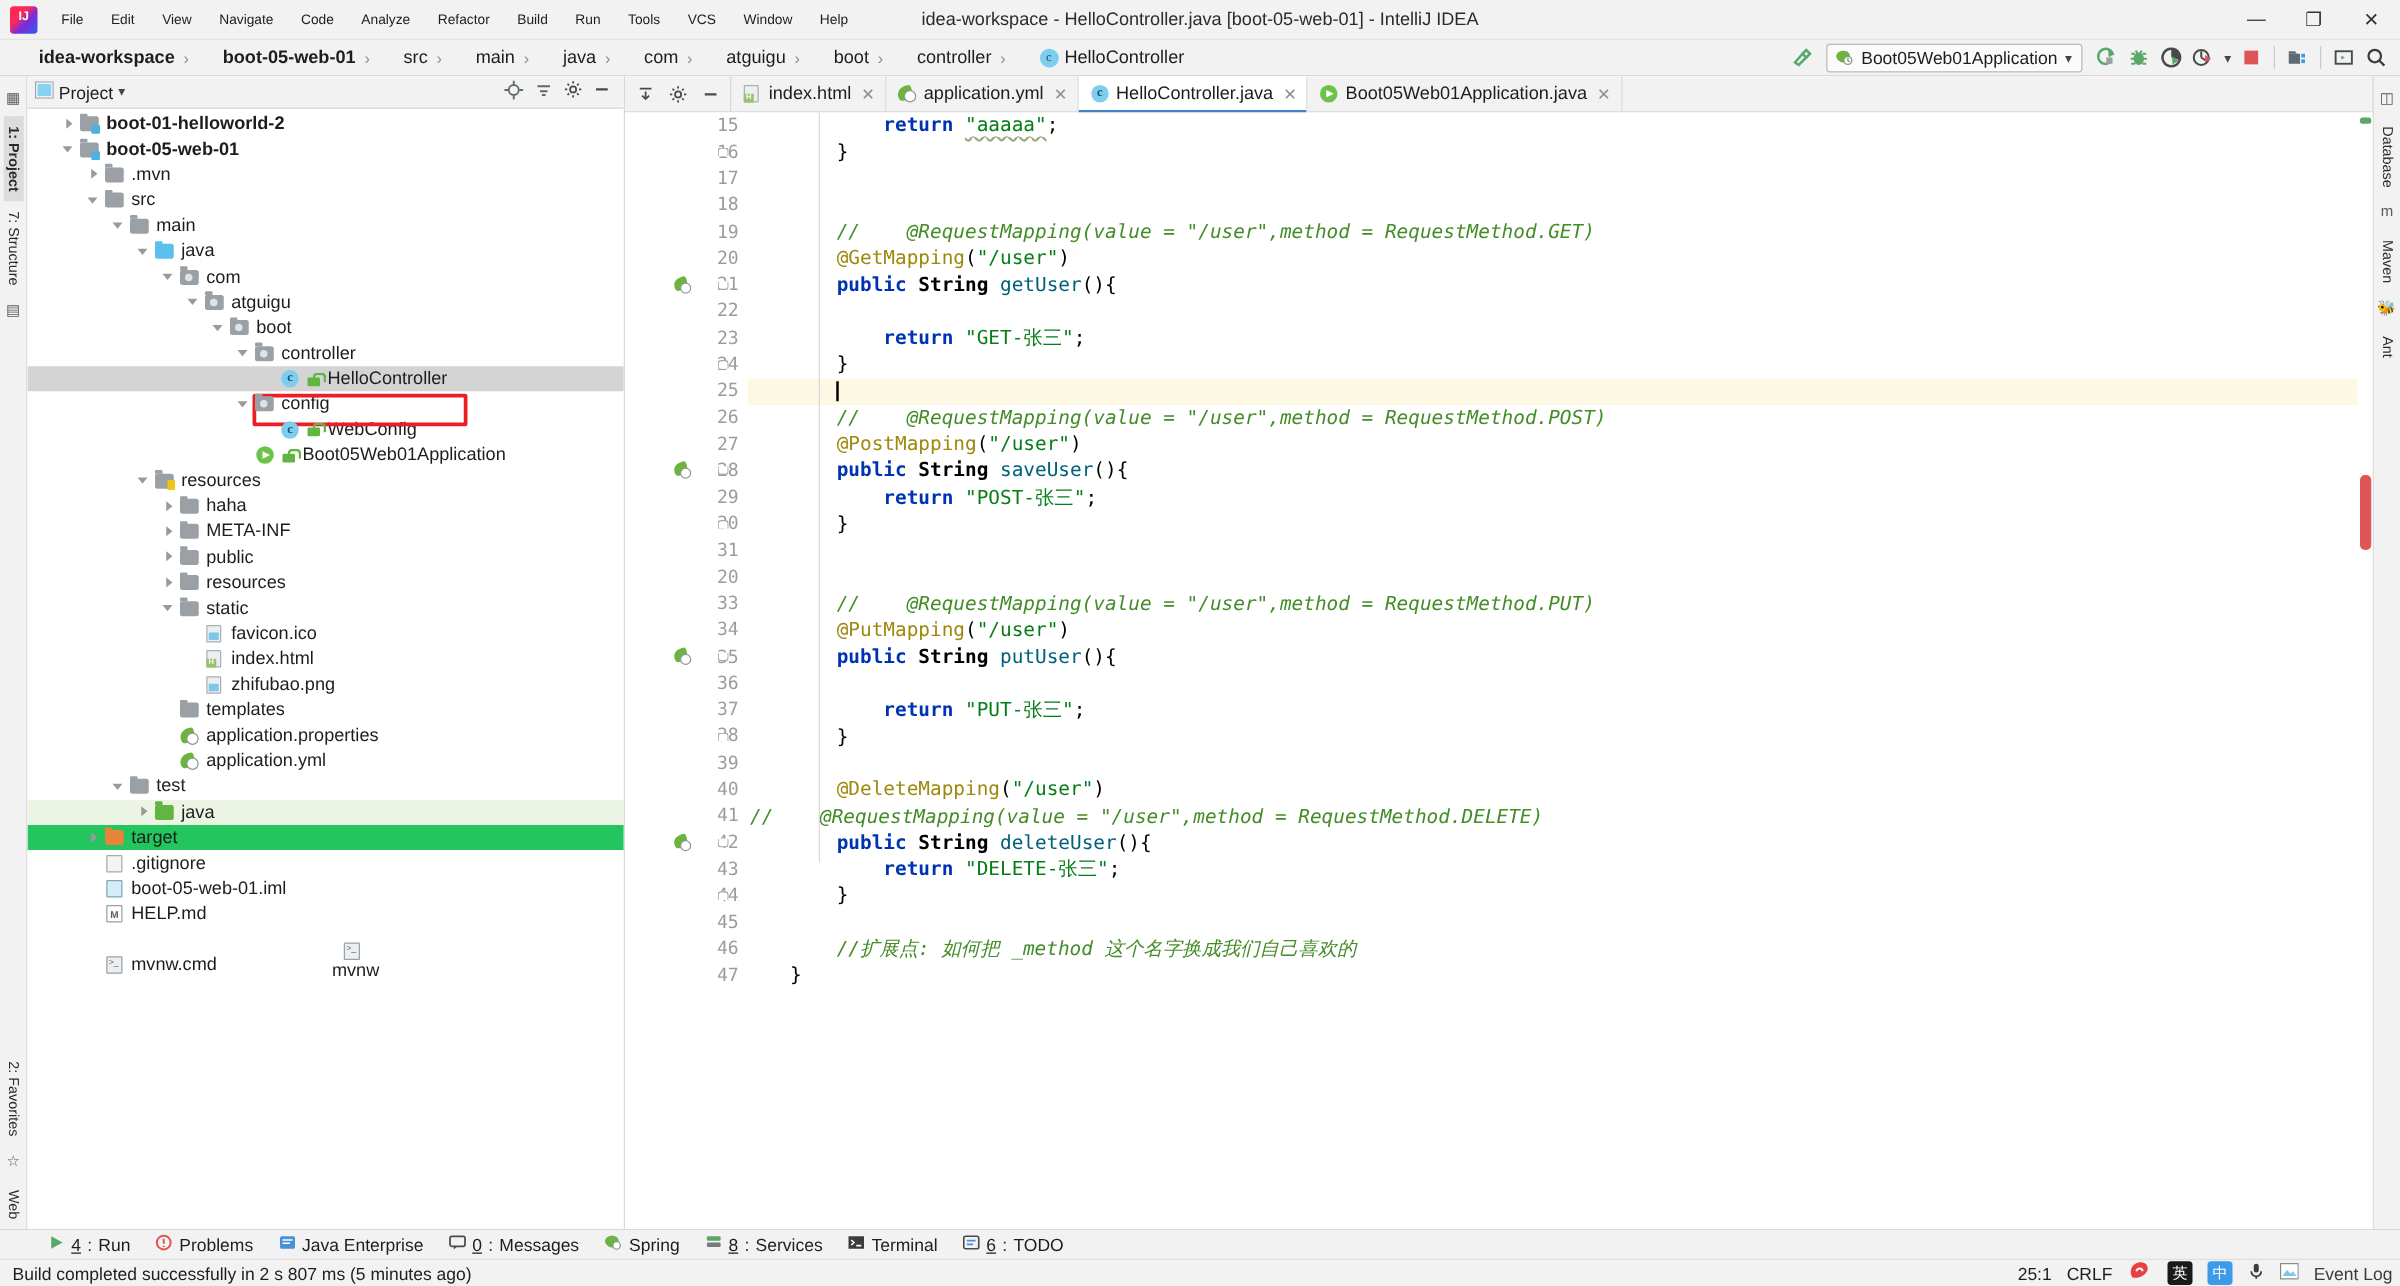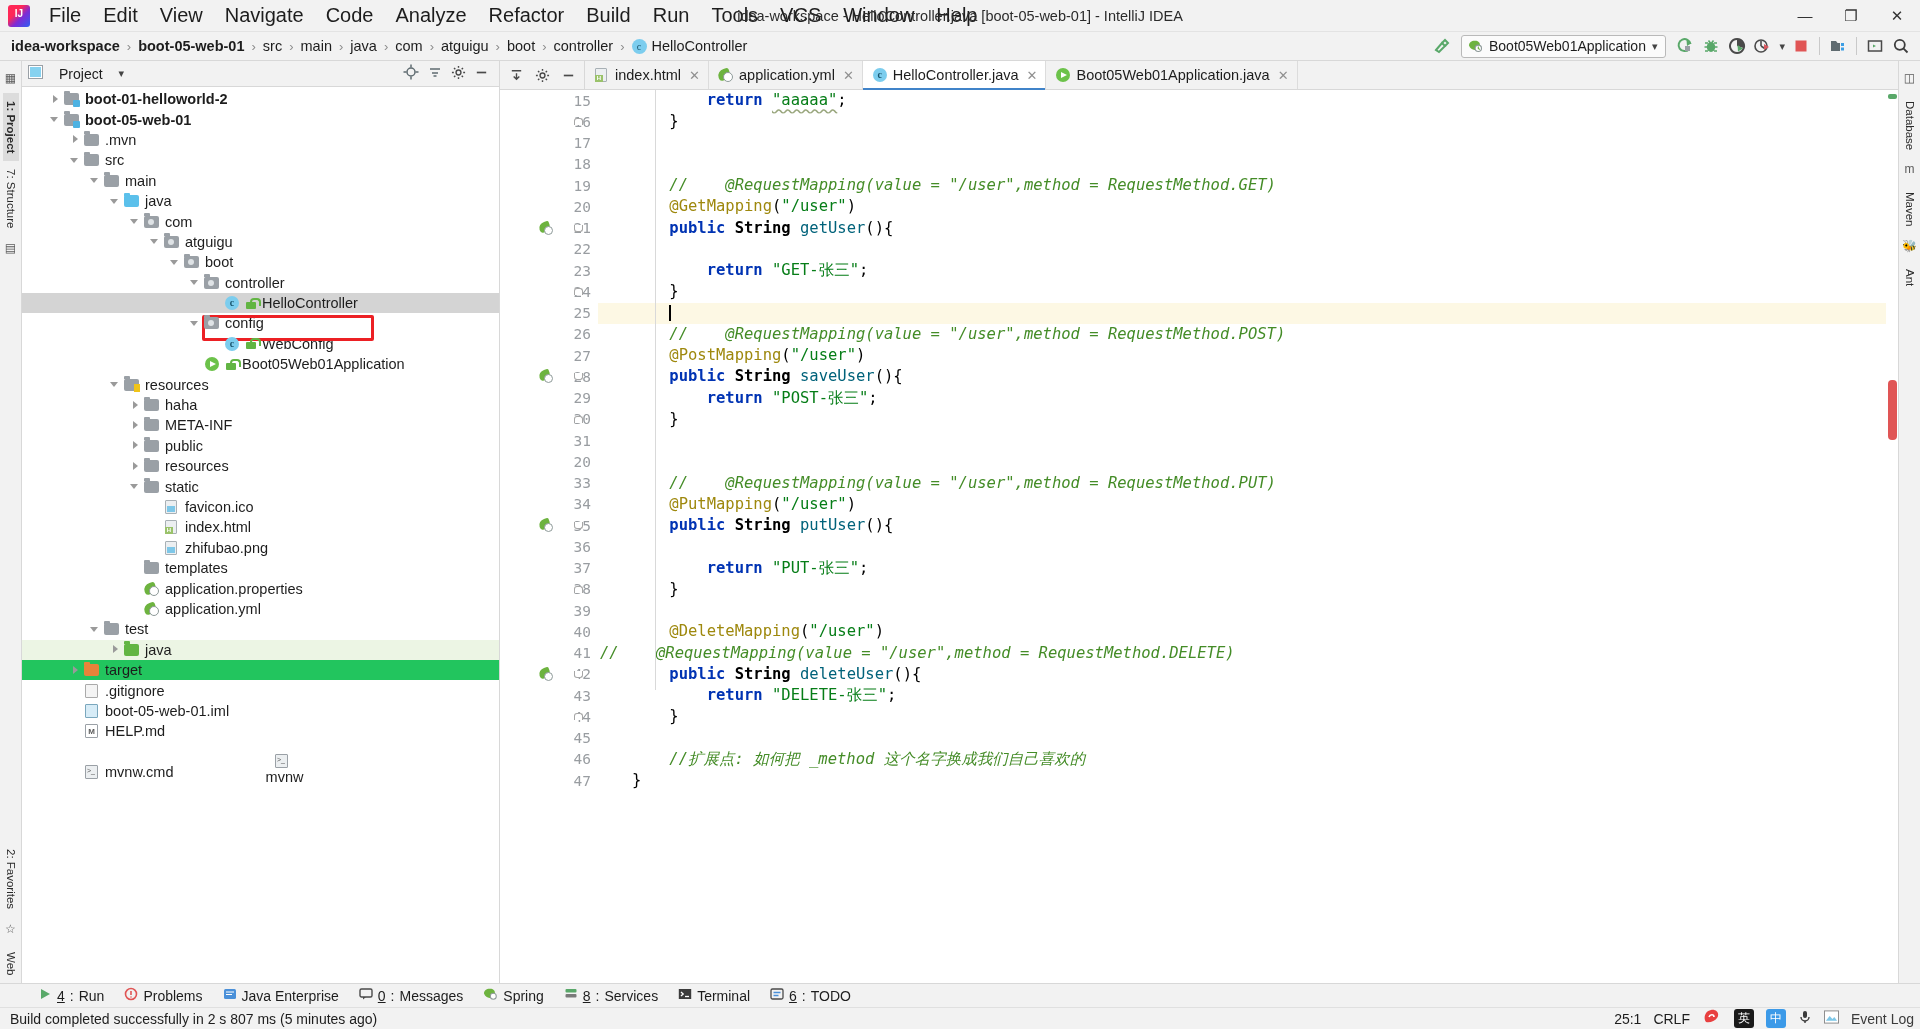--- a/index.html
+++ b/index.html
@@ -8,31 +8,31 @@
 
   
   .titlebar { height:32px; background:#f2f2f2; display:flex; align-items:center; position:relative;
               border-bottom:1px solid #e3e3e3; }
   .ij-logo { width:22px; height:22px; margin:0 8px 0 8px; border-radius:3px;
              background:linear-gradient(135deg,#fe2857 0%,#fe2857 35%,#7d2bd6 60%,#2d5ff3 100%);
              position:relative; flex:0 0 auto;}
   .ij-logo::after{ content:"IJ"; position:absolute; left:0; right:0; top:3px; text-align:center;
                    color:#fff; font-size:10px; font-weight:bold; font-family:"Liberation Sans",sans-serif;}
   .menu { display:flex; align-items:center; gap:0px; }
-  .menu .mi { padding:4px 11px; font-size:20px; color:#1d1d1d; cursor:default; white-space:nowrap;}
+  .menu .mi { padding:4px 11px; font-size:11px; color:#1d1d1d; cursor:default; white-space:nowrap;}
   .wintitle { position:absolute; left:0; right:0; text-align:center; font-size:14.5px; color:#2b2b2b;
               pointer-events:none; }
   .winbtns { margin-left:auto; display:flex; height:32px; z-index:2; }
   .winbtn { width:46px; height:32px; display:flex; align-items:center; justify-content:center;
             font-size:15px; color:#333; }
 
   
   .navbar { height:29px; background:#f2f2f2; display:flex; align-items:center; padding-left:8px;
             border-bottom:1px solid #d8d8d8; }
-  .crumb { display:flex; align-items:center; font-size:14.5px; padding:1px 3px; white-space:nowrap;}
+  .crumb { display:flex; align-items:center; font-size:14.5px; padding:1px 3px; white-space:nowrap;margin-left:20px;}
   .crumb.bold { font-weight:bold; }
   .crumbsep { color:#8d8d8d; margin:0 4px; font-size:13px; }
   .navright { margin-left:auto; display:flex; align-items:center; gap:0px; padding-right:6px; }
   .runcfg { display:flex; align-items:center; gap:6px; height:23px; padding:0 8px 0 6px;
             border:1px solid #b9b9b9; border-radius:3px; background:#fbfbfb; margin:0 6px; }
   .runcfg .lbl { font-size:14px; }
   .tbtn { width:26px; height:24px; display:flex; align-items:center; justify-content:center;
           border-radius:3px; }
   .vsep { width:1px; height:18px; background:#c9c9c9; margin:0 5px; }
 
@@ -43,21 +43,21 @@
                            align-items:center; border-right:1px solid #d8d8d8; padding-top:6px; }
   .rightrail{ border-right:none; border-left:1px solid #d8d8d8; }
   .vtab { writing-mode:vertical-rl; font-size:11.5px; padding:8px 2px; color:#2b2b2b; white-space:nowrap;}
   .vtab.active{ background:#dcdcdc; font-weight:bold;}
   .vicon { margin:4px 0 8px 0; font-size:12px; color:#5b5b5b; }
 
   
   .projpanel { width:478px; background:#fff; display:flex; flex-direction:column;
                border-right:1px solid #d8d8d8; }
   .projhead { height:26px; background:#f2f2f2; display:flex; align-items:center; padding:0 6px;
-              border-bottom:1px solid #d8d8d8; gap:16px; }
+              border-bottom:1px solid #d8d8d8; gap:4px; }
   .projhead .t { font-size:14px; }
   .projhead .hr { margin-left:auto; display:flex; align-items:center; gap:8px; padding-right:4px;}
   .tree { flex:1; overflow:hidden; padding-top:2px; position:relative; font-size:14.5px; }
   .row { height:20.4px; display:flex; align-items:center; white-space:nowrap; }
   .row.sel { background:#d4d4d4; }
   .row.green { background:#ecf5e4; }
   .row.yellow { background:#22c55e; }
   .arrow { width:11px; height:11px; margin-right:3px; flex:0 0 auto; position:relative; }
   .arrow.r::after { content:""; position:absolute; left:3px; top:1px;
       border-left:5px solid #9a9a9a; border-top:4.5px solid transparent; border-bottom:4.5px solid transparent;}

